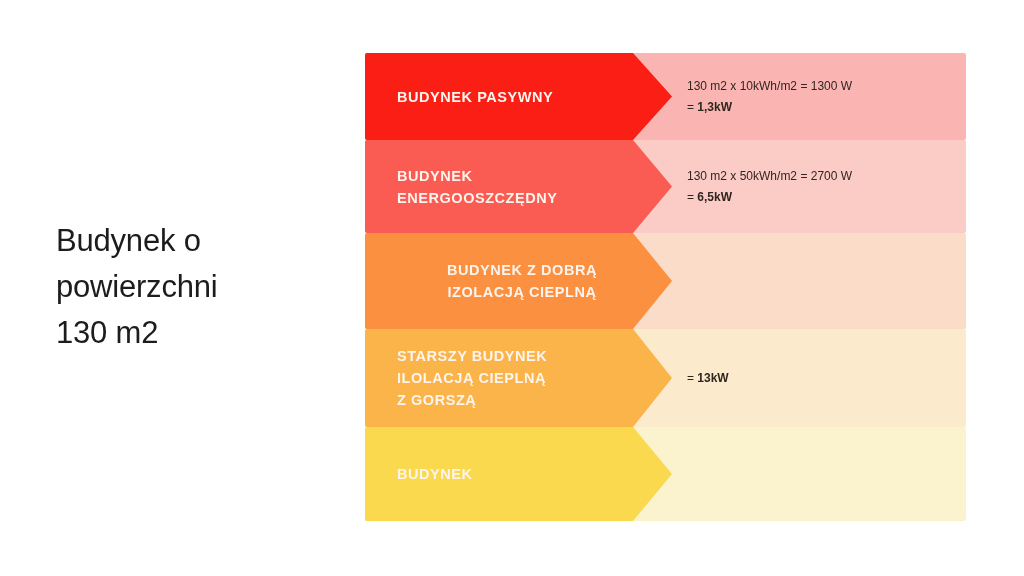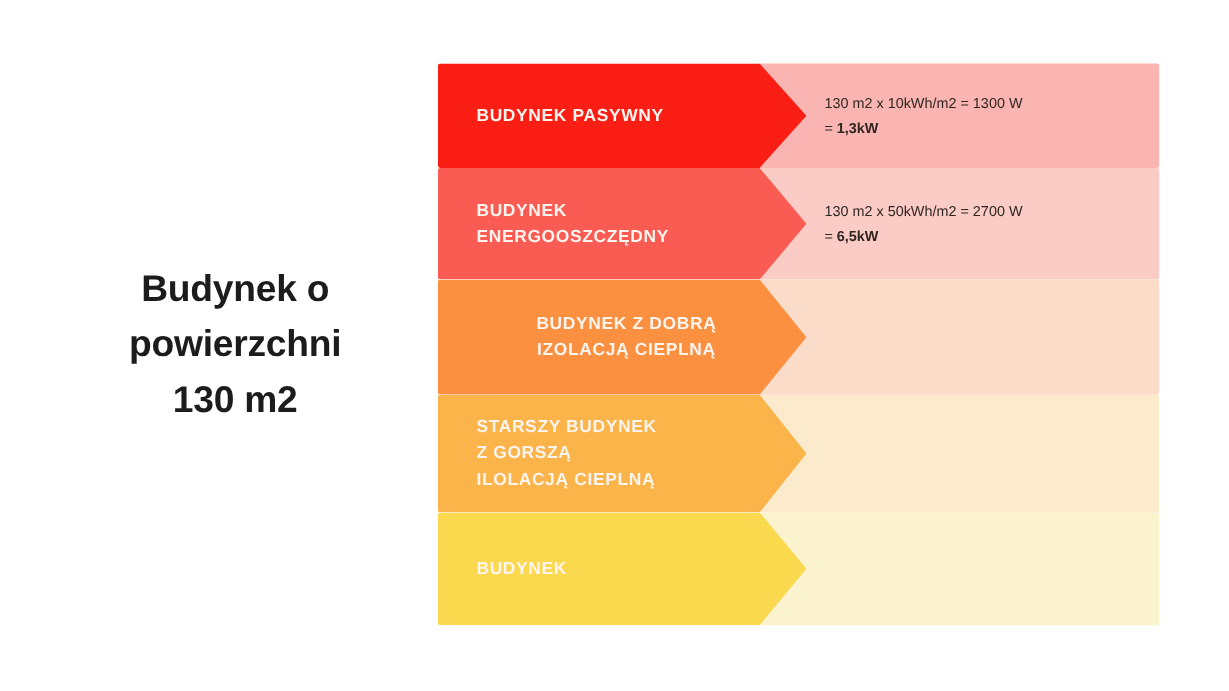--- a/index.html
+++ b/index.html
@@ -22,26 +22,25 @@
   
   #title-block {
     position: absolute;
     left: 56px;
     top: 218px;
     width: 280px;
   }
 
   #title-block .title-line {
     font-size: 31px;
-    font-weight: bold;
+    font-weight: normal;
     line-height: 46px;
     color: #1c1c1c;
     letter-spacing: -0.2px;
     white-space: pre;
-    text-align: center;
   }
 
   
   #chart-panel {
     position: absolute;
     left: 365px;
     top: 53px;
     width: 601px;
     height: 468px;
   }
@@ -156,24 +155,25 @@
           <div class="lbl-line">BUDYNEK Z DOBRĄ</div>
           <div class="lbl-line">IZOLACJĄ CIEPLNĄ</div>
         </div>
     </div>
 
     <div class="band-row" id="row-3">
       <div class="band-bg" style="background: rgb(251, 234, 203);"></div>
       <div class="band-arrow" style="background: rgb(250, 180, 74);"></div>
       <div class="band-label">
           <div class="lbl-line">STARSZY BUDYNEK</div>
+          <div class="lbl-line">ILOLACJĄ CIEPLNĄ</div>
           <div class="lbl-line">Z GORSZĄ</div>
-          <div class="lbl-line">ILOLACJĄ CIEPLNĄ</div>
         </div>
       <div class="band-value">
+          <div class="val-line">= <b>13kW</b></div>
         </div>
     </div>
 
     <div class="band-row" id="row-4">
       <div class="band-bg" style="background: rgb(251, 243, 206);"></div>
       <div class="band-arrow" style="background: rgb(250, 217, 79);"></div>
       <div class="band-label">
           <div class="lbl-line">BUDYNEK</div>
         </div>
     </div>

